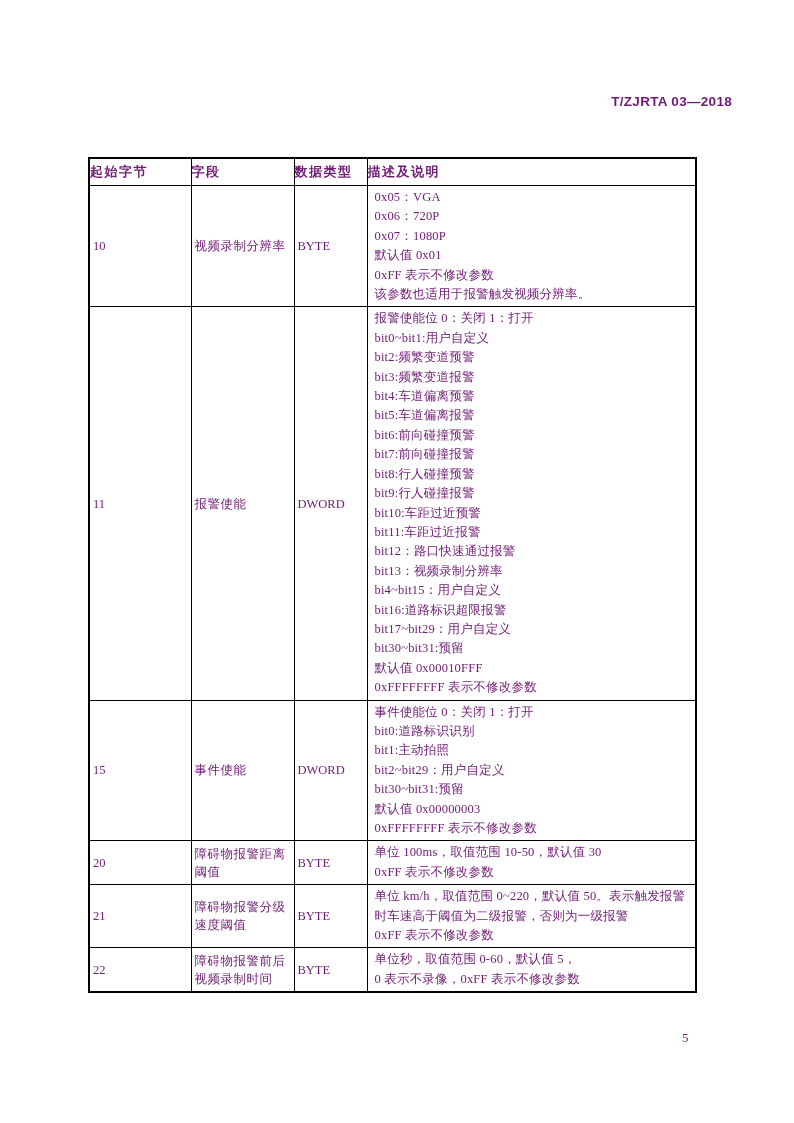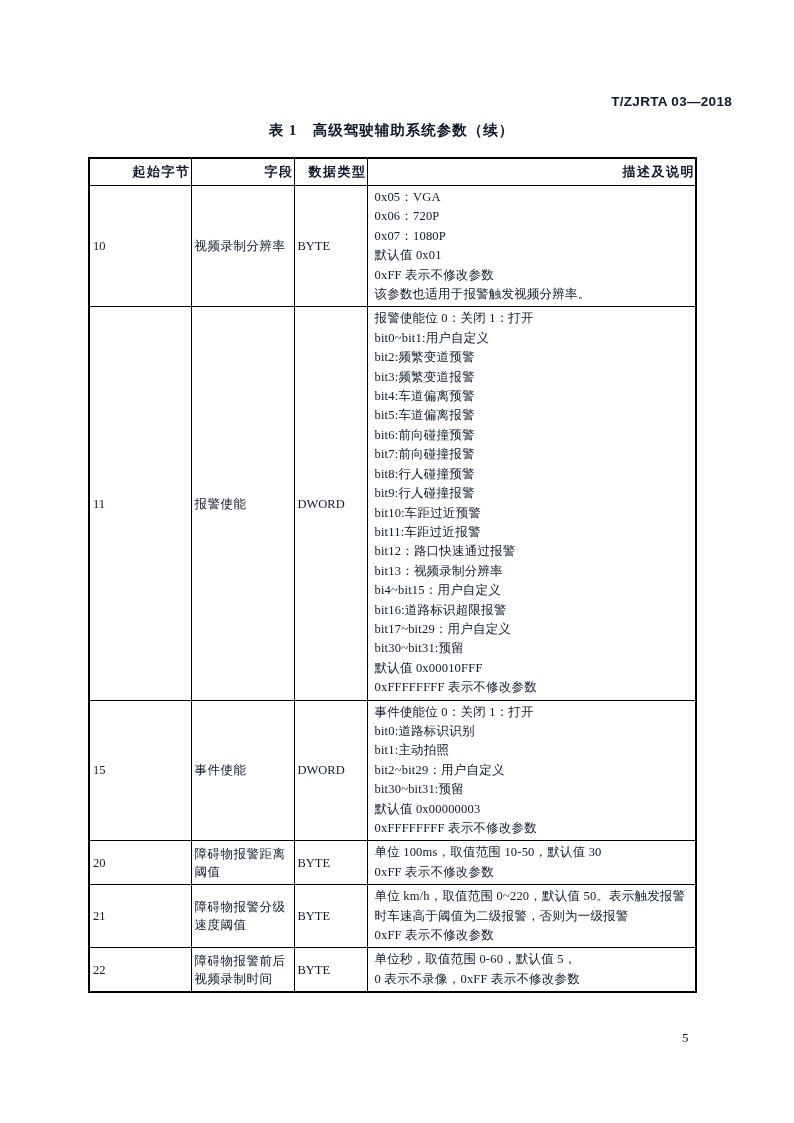--- a/index.html
+++ b/index.html
@@ -7,21 +7,21 @@
     padding: 0;
     background: #ffffff;
   }
   .page {
     position: relative;
     width: 794px;
     height: 1123px;
     background: #ffffff;
     overflow: hidden;
     font-family: "Liberation Serif", "DejaVu Serif", serif;
-    color: #0f172a;
+    color: #701a75;
   }
   .doc-number {
     position: absolute;
     top: 94px;
     right: 62px;
     font-family: "Liberation Sans", "DejaVu Sans", sans-serif;
     font-weight: 700;
     font-size: 13.5px;
     letter-spacing: 0.3px;
   }
@@ -44,21 +44,21 @@
     table-layout: fixed;
     border: 2px solid #000;
   }
   .param-table th, .param-table td {
     border: 1px solid #000;
   }
   .param-table th {
     height: 26px;
     font-size: 13px;
     font-weight: 700;
-    text-align: right;
+    text-align: left;
     vertical-align: middle;
     padding: 0;
     letter-spacing: 1.5px;
   }
   .param-table td {
     font-size: 12.5px;
     vertical-align: middle;
   }
   col.w1 { width: 102px; }
   col.w2 { width: 103px; }
@@ -88,21 +88,20 @@
     font-size: 13px;
   }
 </style>
 </head>
 <body>
 
 <div class="page">
 
   <div class="doc-number">T/ZJRTA 03—2018</div>
 
-  <div class="table-title">表 1　高级驾驶辅助系统参数（续）</div>
 
   <table class="param-table">
     <colgroup>
       <col class="w1">
         <col class="w2">
         <col class="w3">
         <col class="w4">
     </colgroup>
     <thead>
       <tr>

